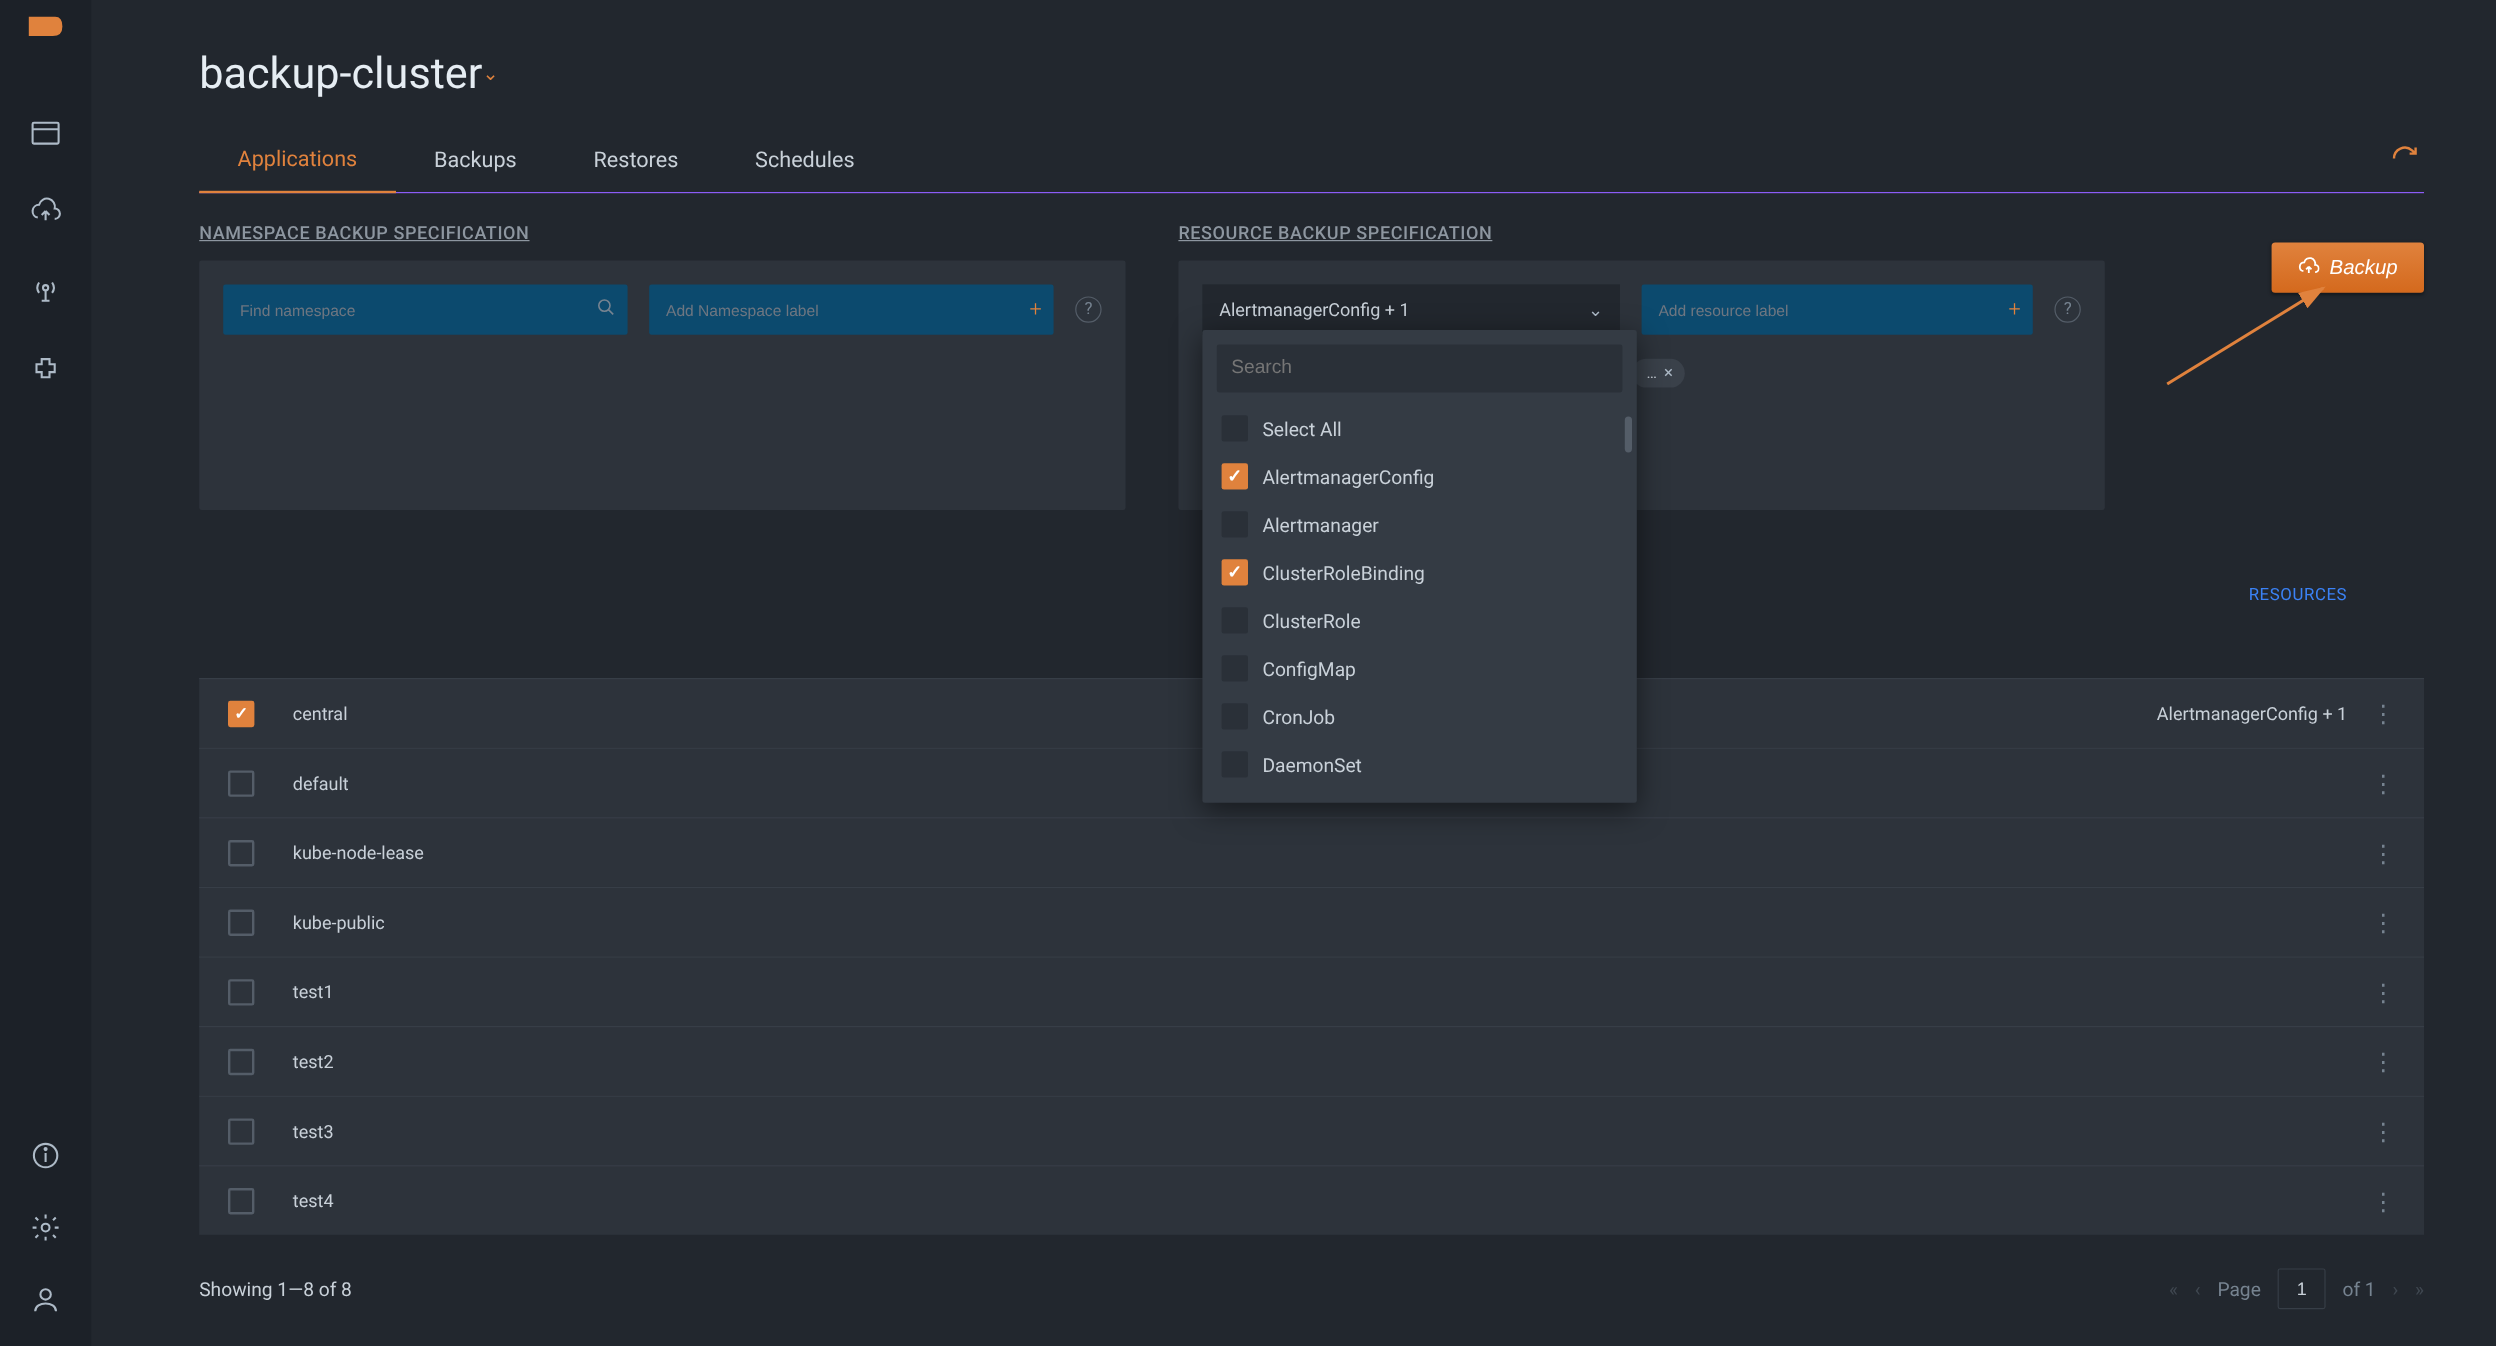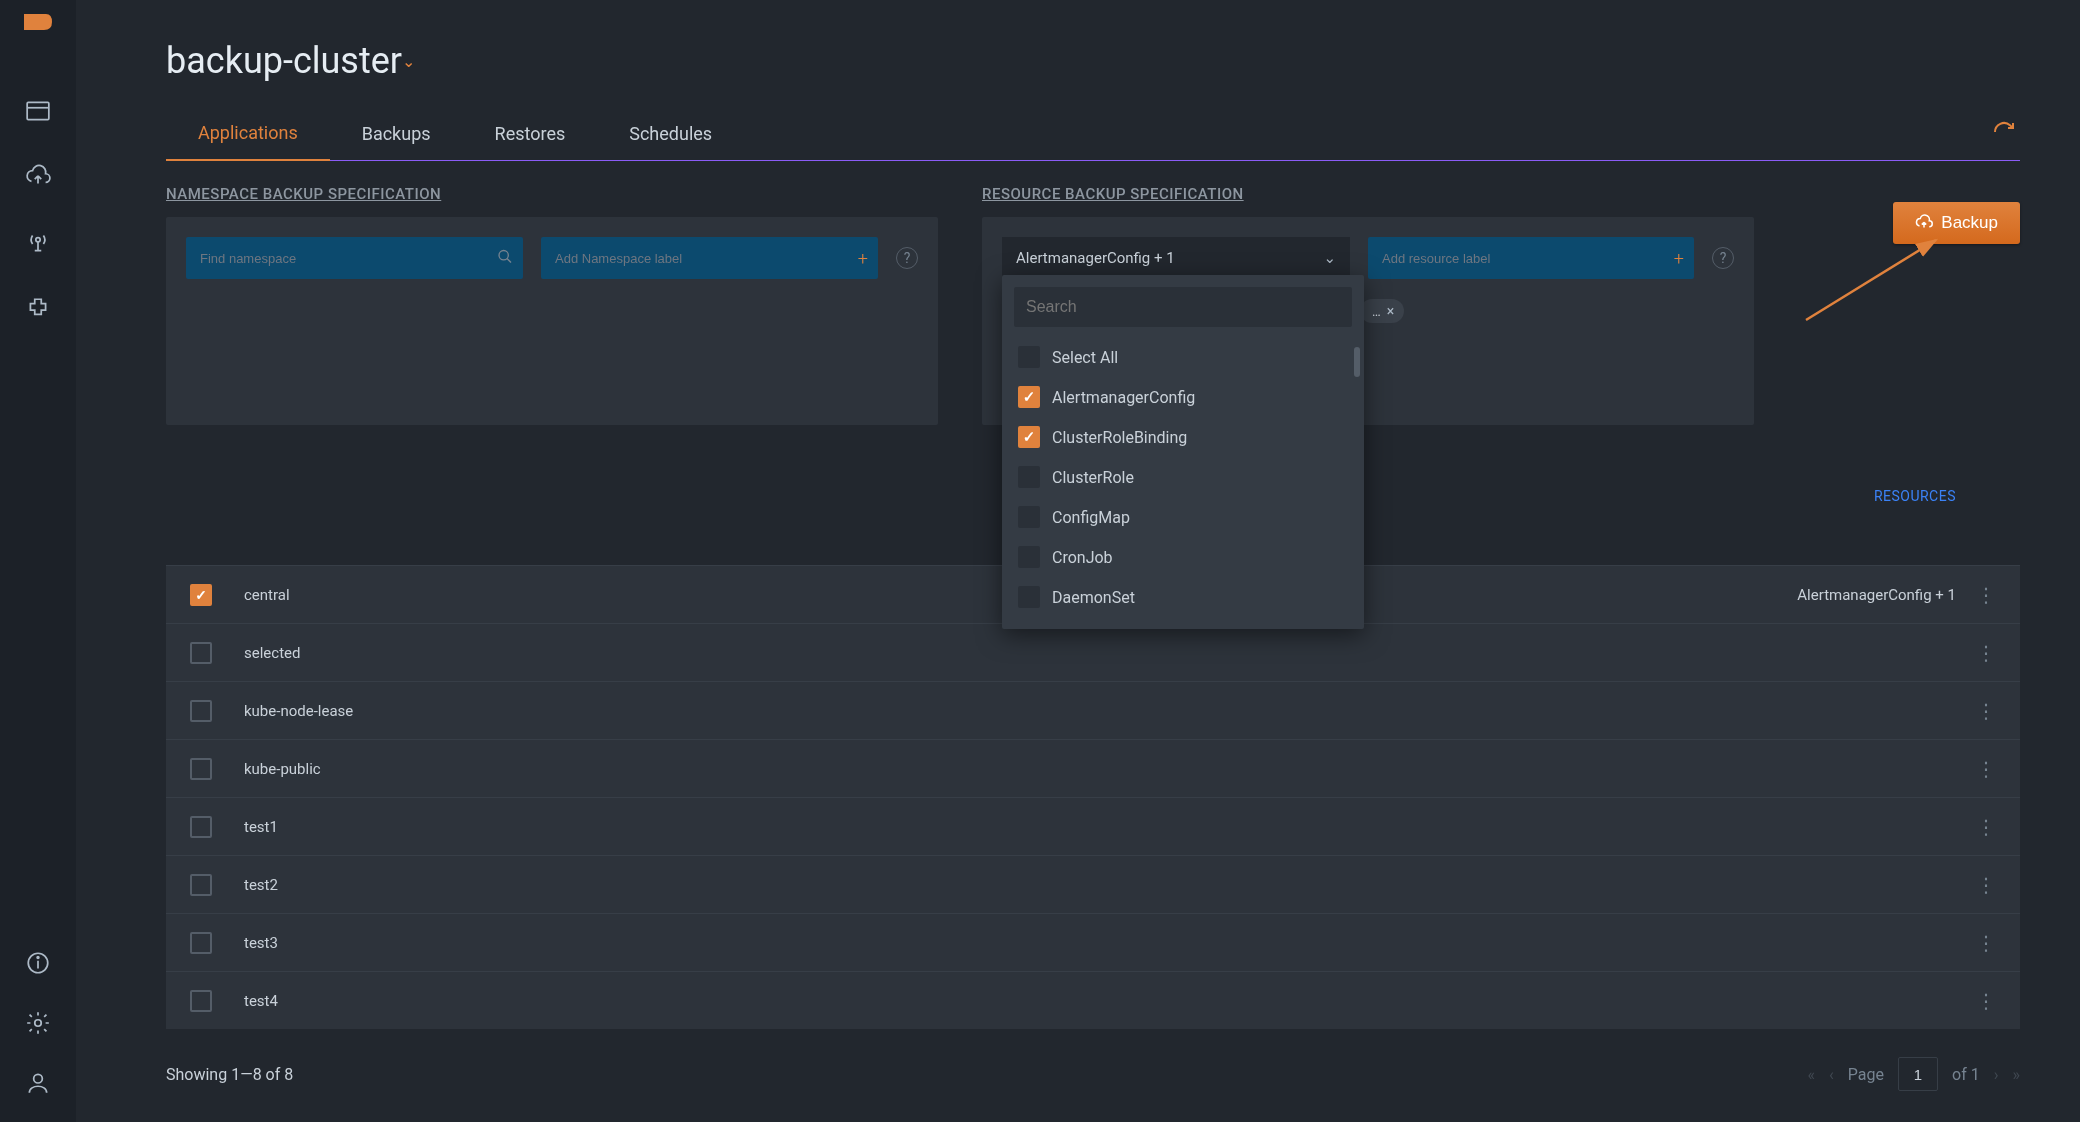--- a/index.html
+++ b/index.html
@@ -204,20 +204,24 @@
           <div class="dd-item">
             <span class="chk"></span>
             <span>Select All</span>
           </div>
           <div id="dd-items">
               <div class="dd-item">
                 <span class="chk on"></span>
                 <span>AlertmanagerConfig</span>
               </div>
               <div class="dd-item">
+                <span class="chk "></span>
+                <span>Alertmanager</span>
+              </div>
+              <div class="dd-item">
                 <span class="chk on"></span>
                 <span>ClusterRoleBinding</span>
               </div>
               <div class="dd-item">
                 <span class="chk "></span>
                 <span>ClusterRole</span>
               </div>
               <div class="dd-item">
                 <span class="chk "></span>
                 <span>ConfigMap</span>
@@ -232,21 +236,21 @@
               </div>
             </div>
           <div class="dd-scroll"></div>
         </div>
       </div>
     </div>
 
     <div class="backup-col">
       <div style="height:32px"></div>
     </div>
-    <button class="backup-btn" style="position:absolute; right:60px; top:202px;">
+    <button class="backup-btn" style="position:absolute; right:60px; top:202px;font-style:italic;">
       <svg width="18" height="18" viewBox="0 0 24 24" fill="none" stroke="currentColor" stroke-width="2">
           <path d="M6 16a5 5 0 0 1 1-9.9A6 6 0 0 1 19 9a4 4 0 0 1 0 8"></path>
           <path d="M12 18V11m0 0l-3 3m3-3l3 3"></path>
         </svg>
       <span>Backup</span>
     </button>
   </div>
 
   <svg class="arrow-annot" style="left:1720px;top:230px;width:170px;height:100px;">
     <defs>
@@ -263,21 +267,21 @@
     </div>
     <div id="table-rows" style="margin-top:46px;">
         <div class="row">
           <span class="rowchk on"></span>
     <span class="name">central</span>
     <span class="res">AlertmanagerConfig + 1</span>
     <span class="dots">⋮</span>
         </div>
         <div class="row">
           <span class="rowchk "></span>
-    <span class="name">selected</span>
+    <span class="name">default</span>
     <span class="res"></span>
     <span class="dots">⋮</span>
         </div>
         <div class="row">
           <span class="rowchk "></span>
     <span class="name">kube-node-lease</span>
     <span class="res"></span>
     <span class="dots">⋮</span>
         </div>
         <div class="row">

